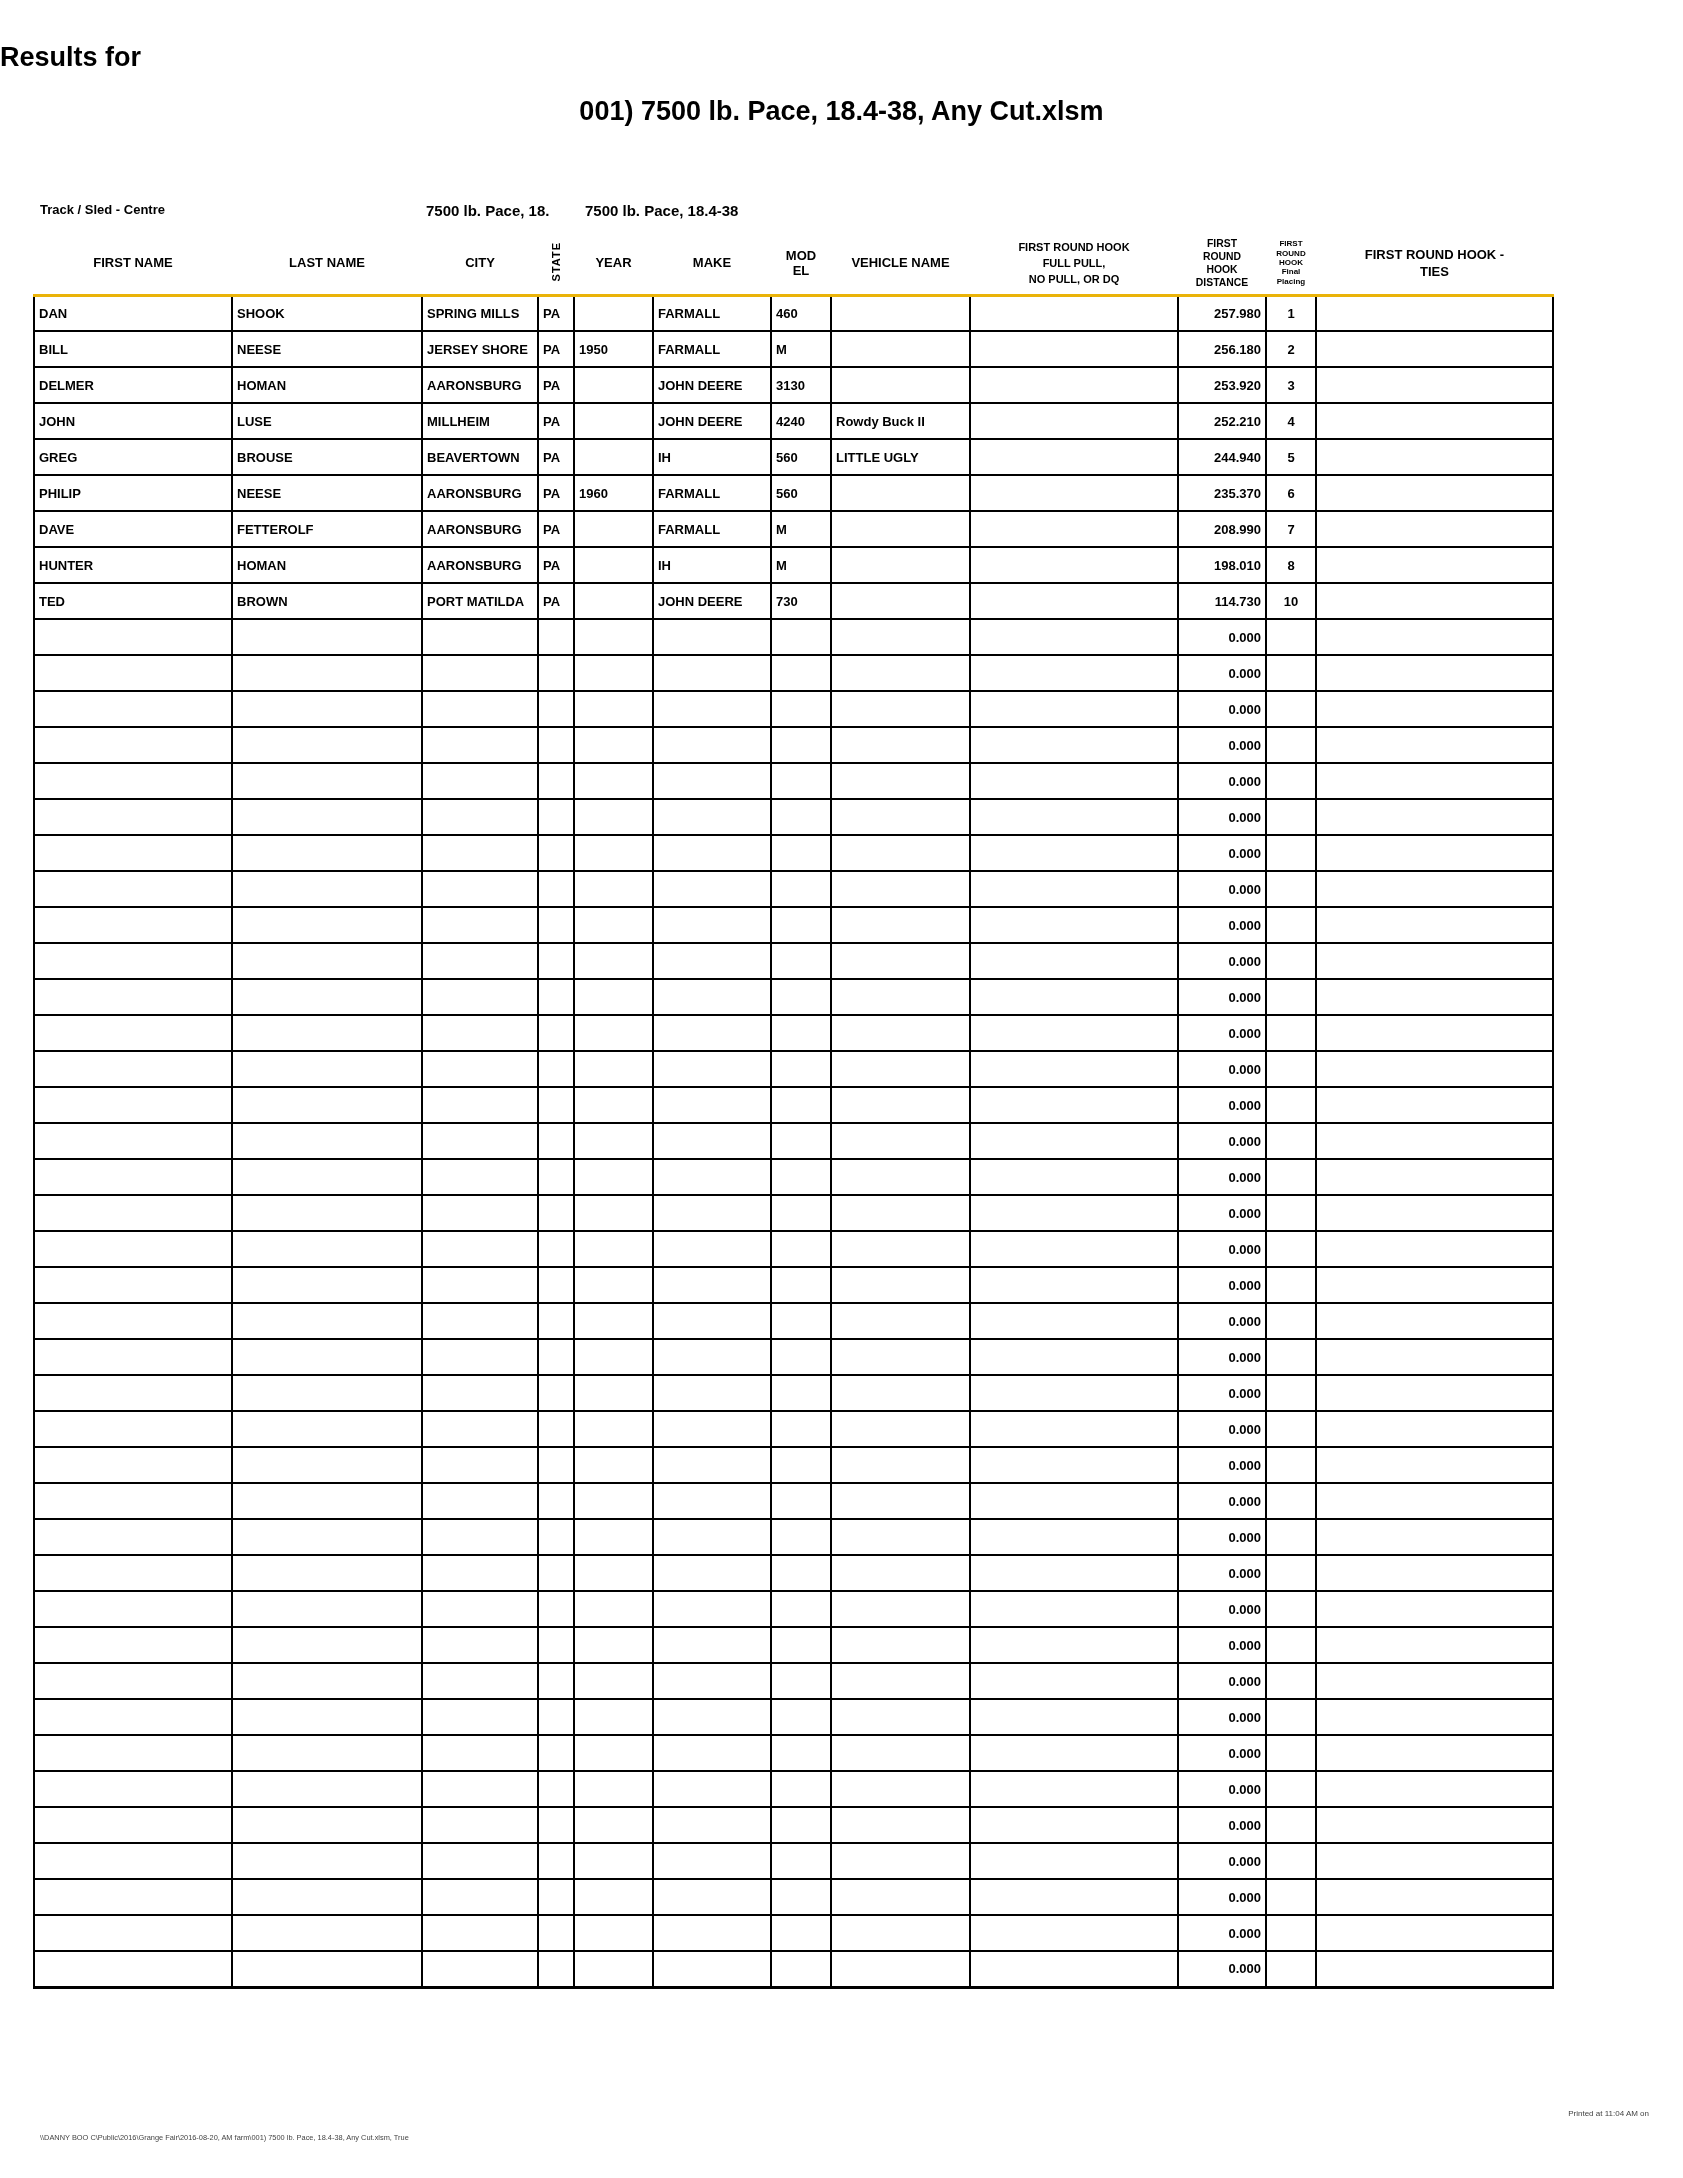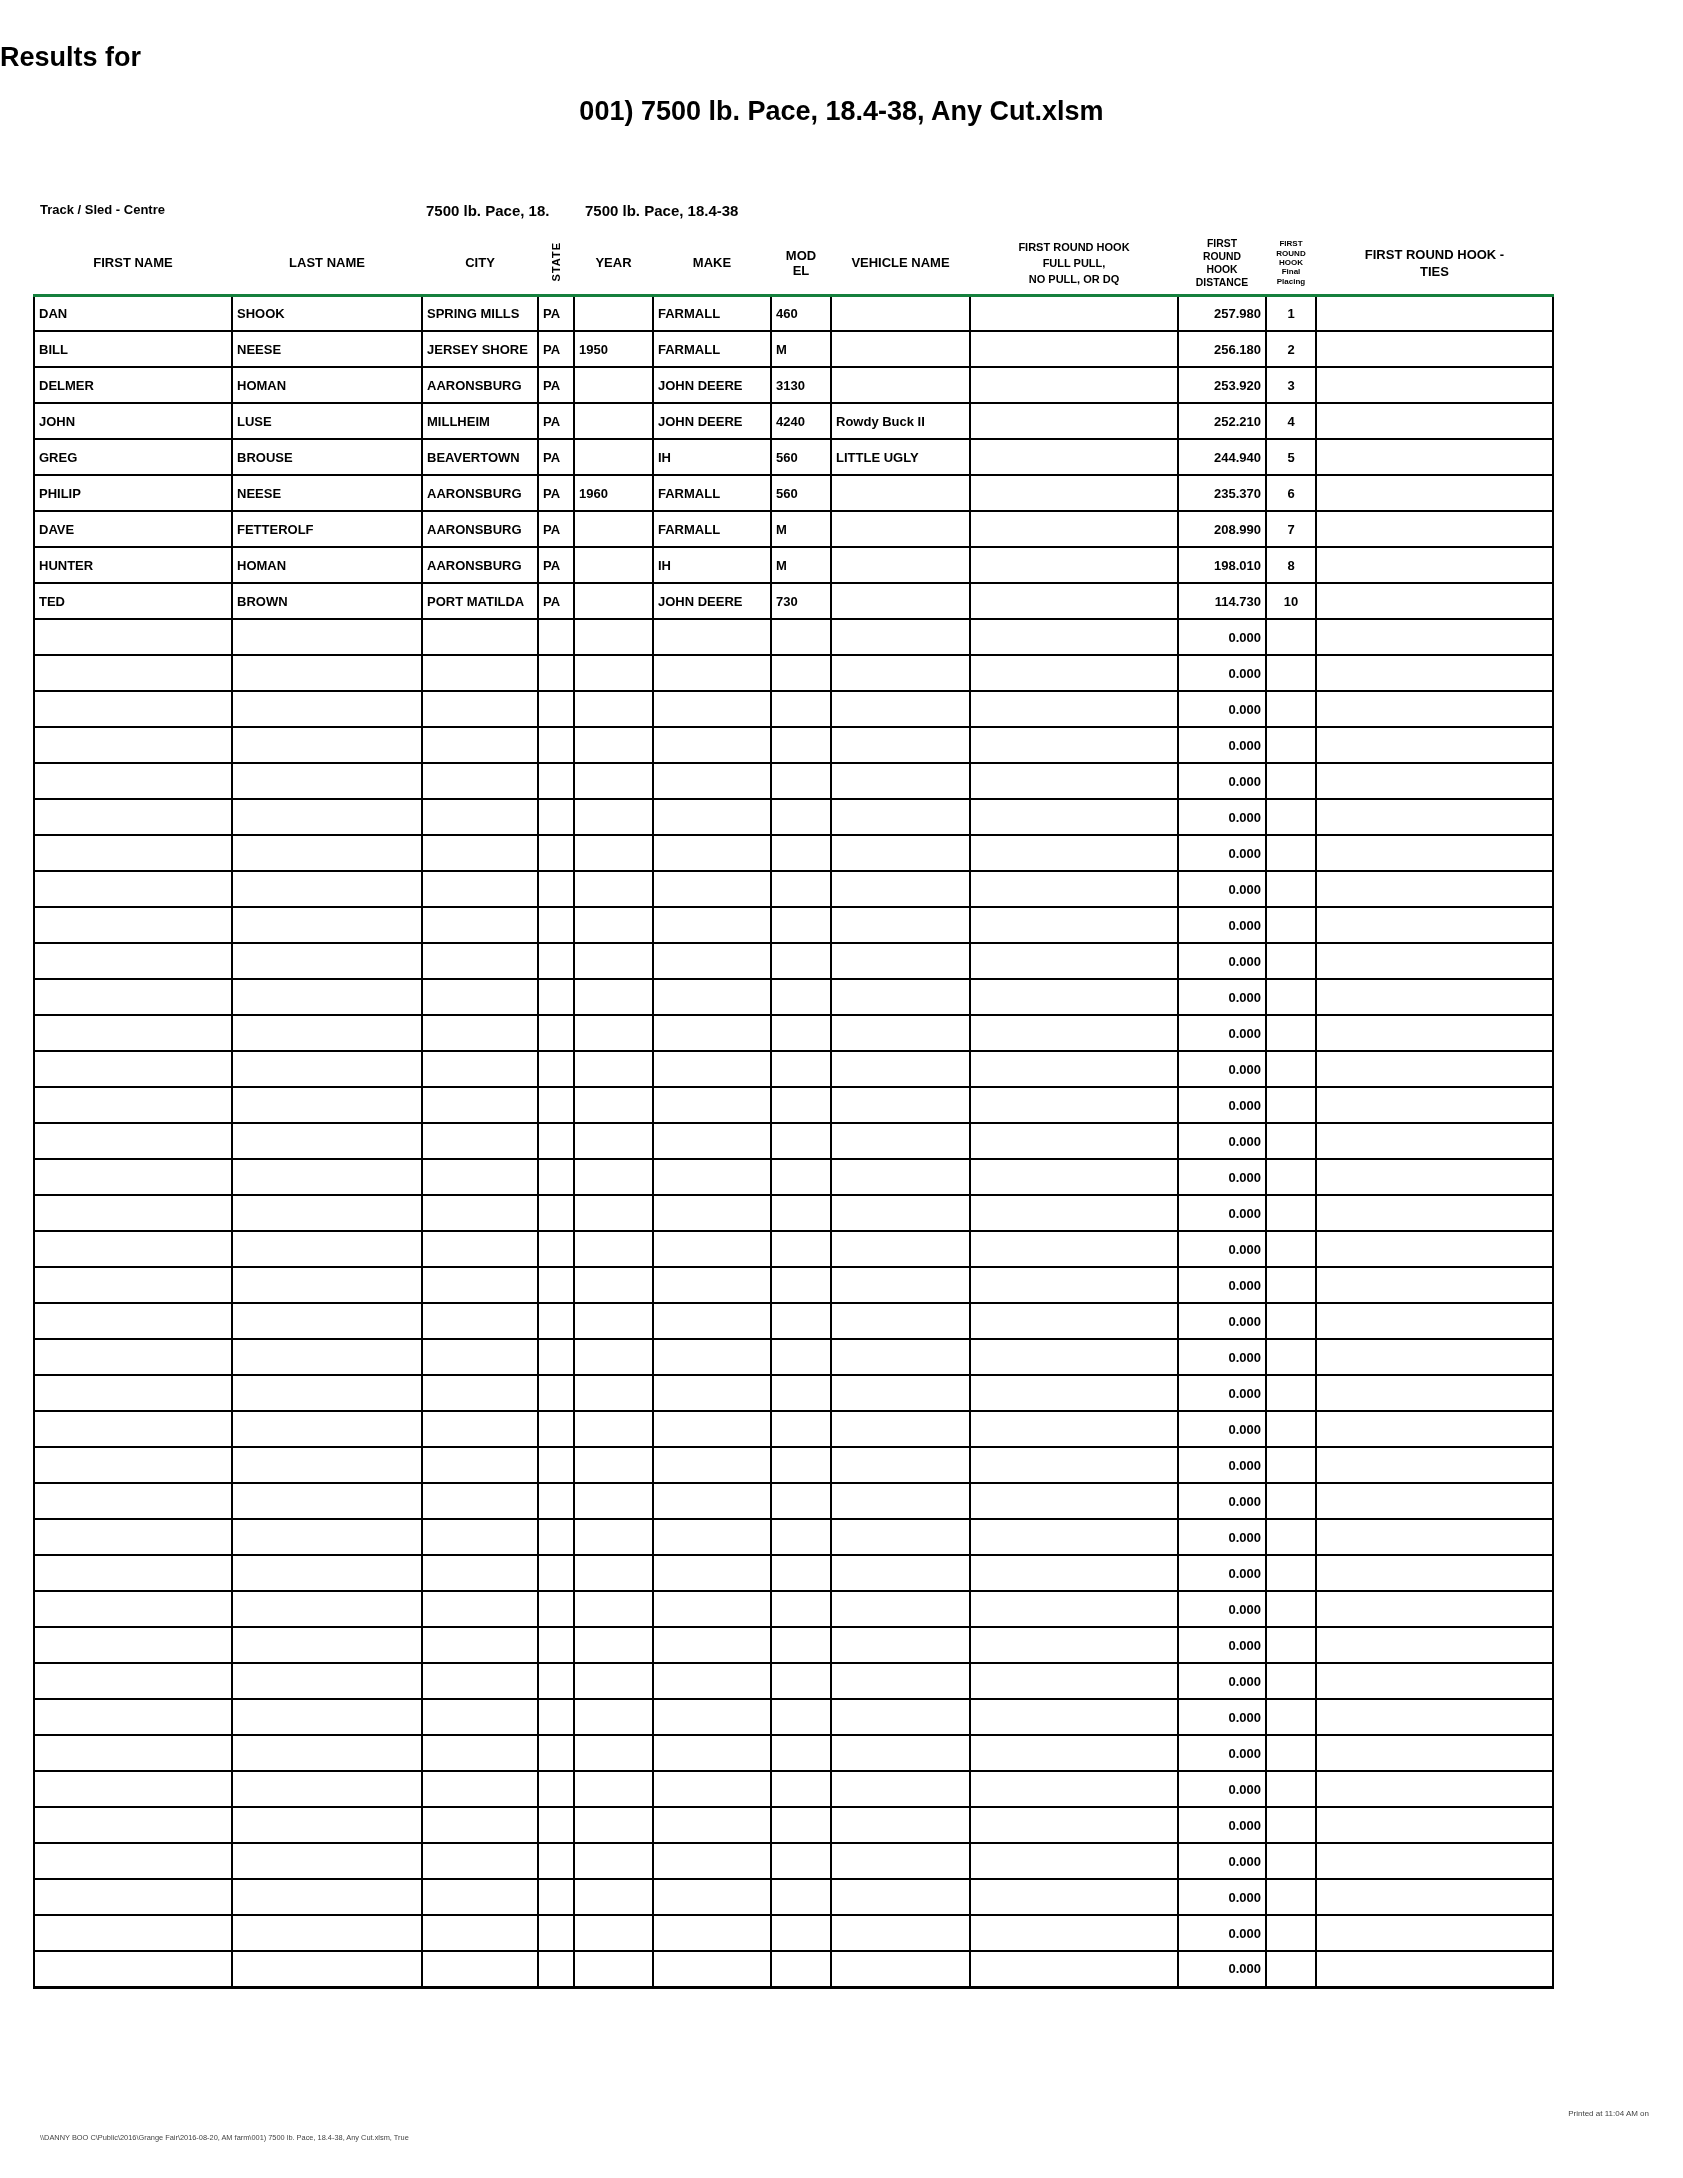--- a/index.html
+++ b/index.html
@@ -48,21 +48,21 @@
     writing-mode: vertical-rl; transform: rotate(180deg);
     display: inline-block; font-size: 11px; letter-spacing: 1px;
     max-height: 61px; overflow: hidden;
   }
   tbody td {
     border: 2px solid #000;
     height: 36px; vertical-align: middle;
     font-size: 13px; font-weight: bold;
     padding: 0 4px; overflow: hidden; white-space: nowrap;
   }
-  tbody tr:first-child td { border-top: 3px solid #15803d; }
+  tbody tr:first-child td { border-top: 3px solid #eab308; }
   tbody tr:last-child td  { border-bottom: 3px solid #000; }
   td.c-distance { text-align: right; }
   td.c-placing  { text-align: center; }
   .footer-left {
     position: absolute; top: 2113px; left: 40px;
     font-size: 7.4px; color: #444; white-space: nowrap; margin-top: 20px;
   }
   .footer-right {
     position: absolute; top: 2109px; left: 1386px; width: 263px;
     text-align: right; font-size: 8px; color: #444; white-space: nowrap;

